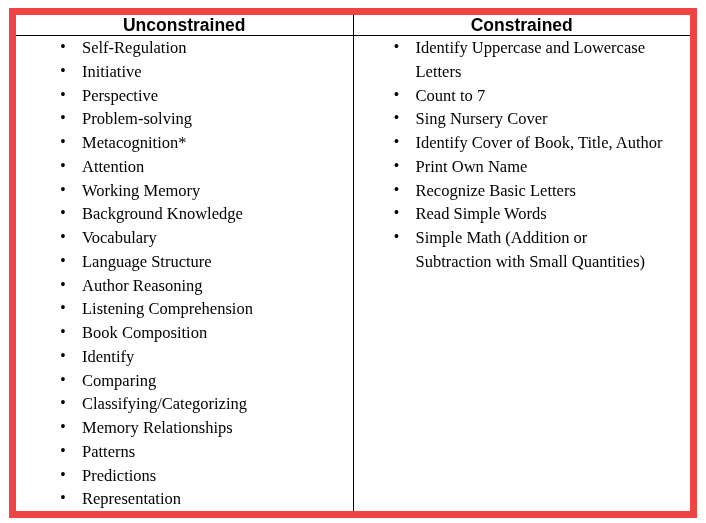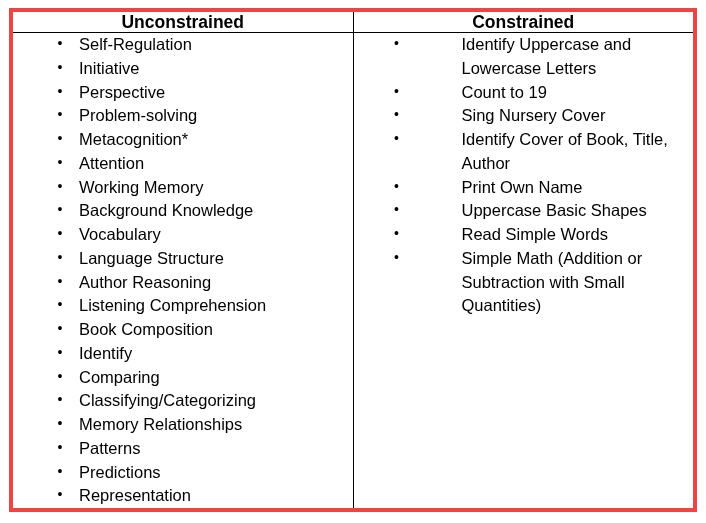--- a/index.html
+++ b/index.html
@@ -20,21 +20,21 @@
     height: 523px;
     box-sizing: border-box;
   }
   table.compare-table {
     position: absolute;
     left: 9px;
     top: 8px;
     width: 688px;
     border-collapse: collapse;
     table-layout: fixed;
-    border: 4px solid #ef4444;
+    border: 7px solid #ef4444;
   }
   table.compare-table th,
   table.compare-table td {
     border: 1.5px solid #000000;
     vertical-align: top;
     padding: 0;
   }
   th.col-head {
     text-align: center;
     font-weight: bold;
@@ -66,24 +66,24 @@
     line-height: 1.55;
     margin-left: 40px;
     margin-right: 12px;
   }
   .right-col .bullet {
     margin-left: 36px;
     margin-right: 12px;
   }
   .item-text {
     flex: 1 1 auto;
+    font-family: Liberation Serif, serif;
   }
   .right-col .item-text {
     max-width: 250px;
-    margin-left: 46px;
   }
 </style>
 </head>
 <body>
 
 <div class="page">
   <table class="compare-table">
     <thead>
       <tr>
         <th class="col-head">Unconstrained</th>
@@ -177,37 +177,37 @@
           </ul>
         </td>
         <td class="col-body right-col">
           <ul class="item-list">
             <li>
                 <span class="bullet">•</span>
                 <span class="item-text">Identify Uppercase and Lowercase Letters</span>
               </li>
             <li>
                 <span class="bullet">•</span>
-                <span class="item-text">Count to 19</span>
+                <span class="item-text">Count to 7</span>
               </li>
             <li>
                 <span class="bullet">•</span>
                 <span class="item-text">Sing Nursery Cover</span>
               </li>
             <li>
                 <span class="bullet">•</span>
                 <span class="item-text">Identify Cover of Book, Title, Author</span>
               </li>
             <li>
                 <span class="bullet">•</span>
                 <span class="item-text">Print Own Name</span>
               </li>
             <li>
                 <span class="bullet">•</span>
-                <span class="item-text">Uppercase Basic Shapes</span>
+                <span class="item-text">Recognize Basic Letters</span>
               </li>
             <li>
                 <span class="bullet">•</span>
                 <span class="item-text">Read Simple Words</span>
               </li>
             <li>
                 <span class="bullet">•</span>
                 <span class="item-text">Simple Math (Addition or Subtraction with Small Quantities)</span>
               </li>
           </ul>

